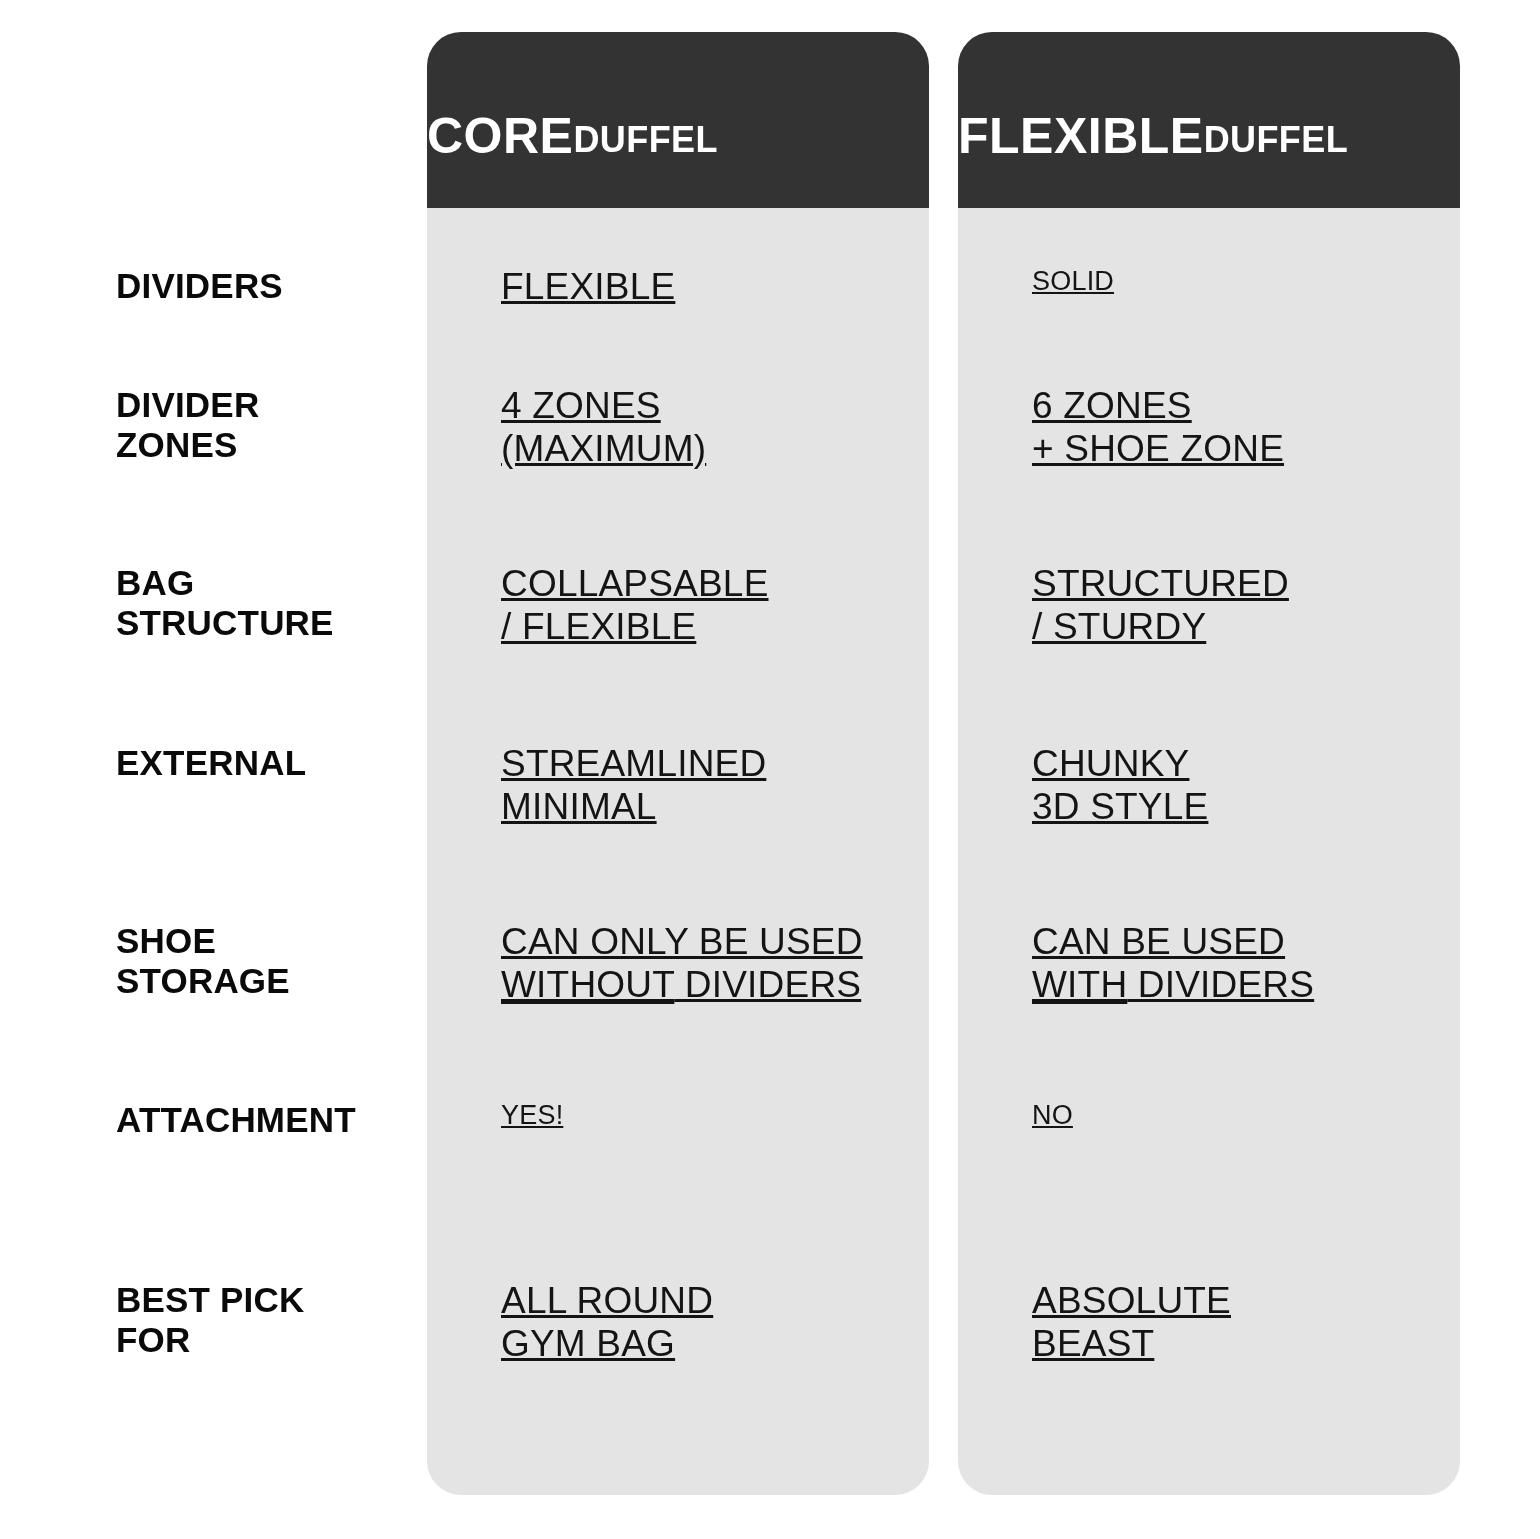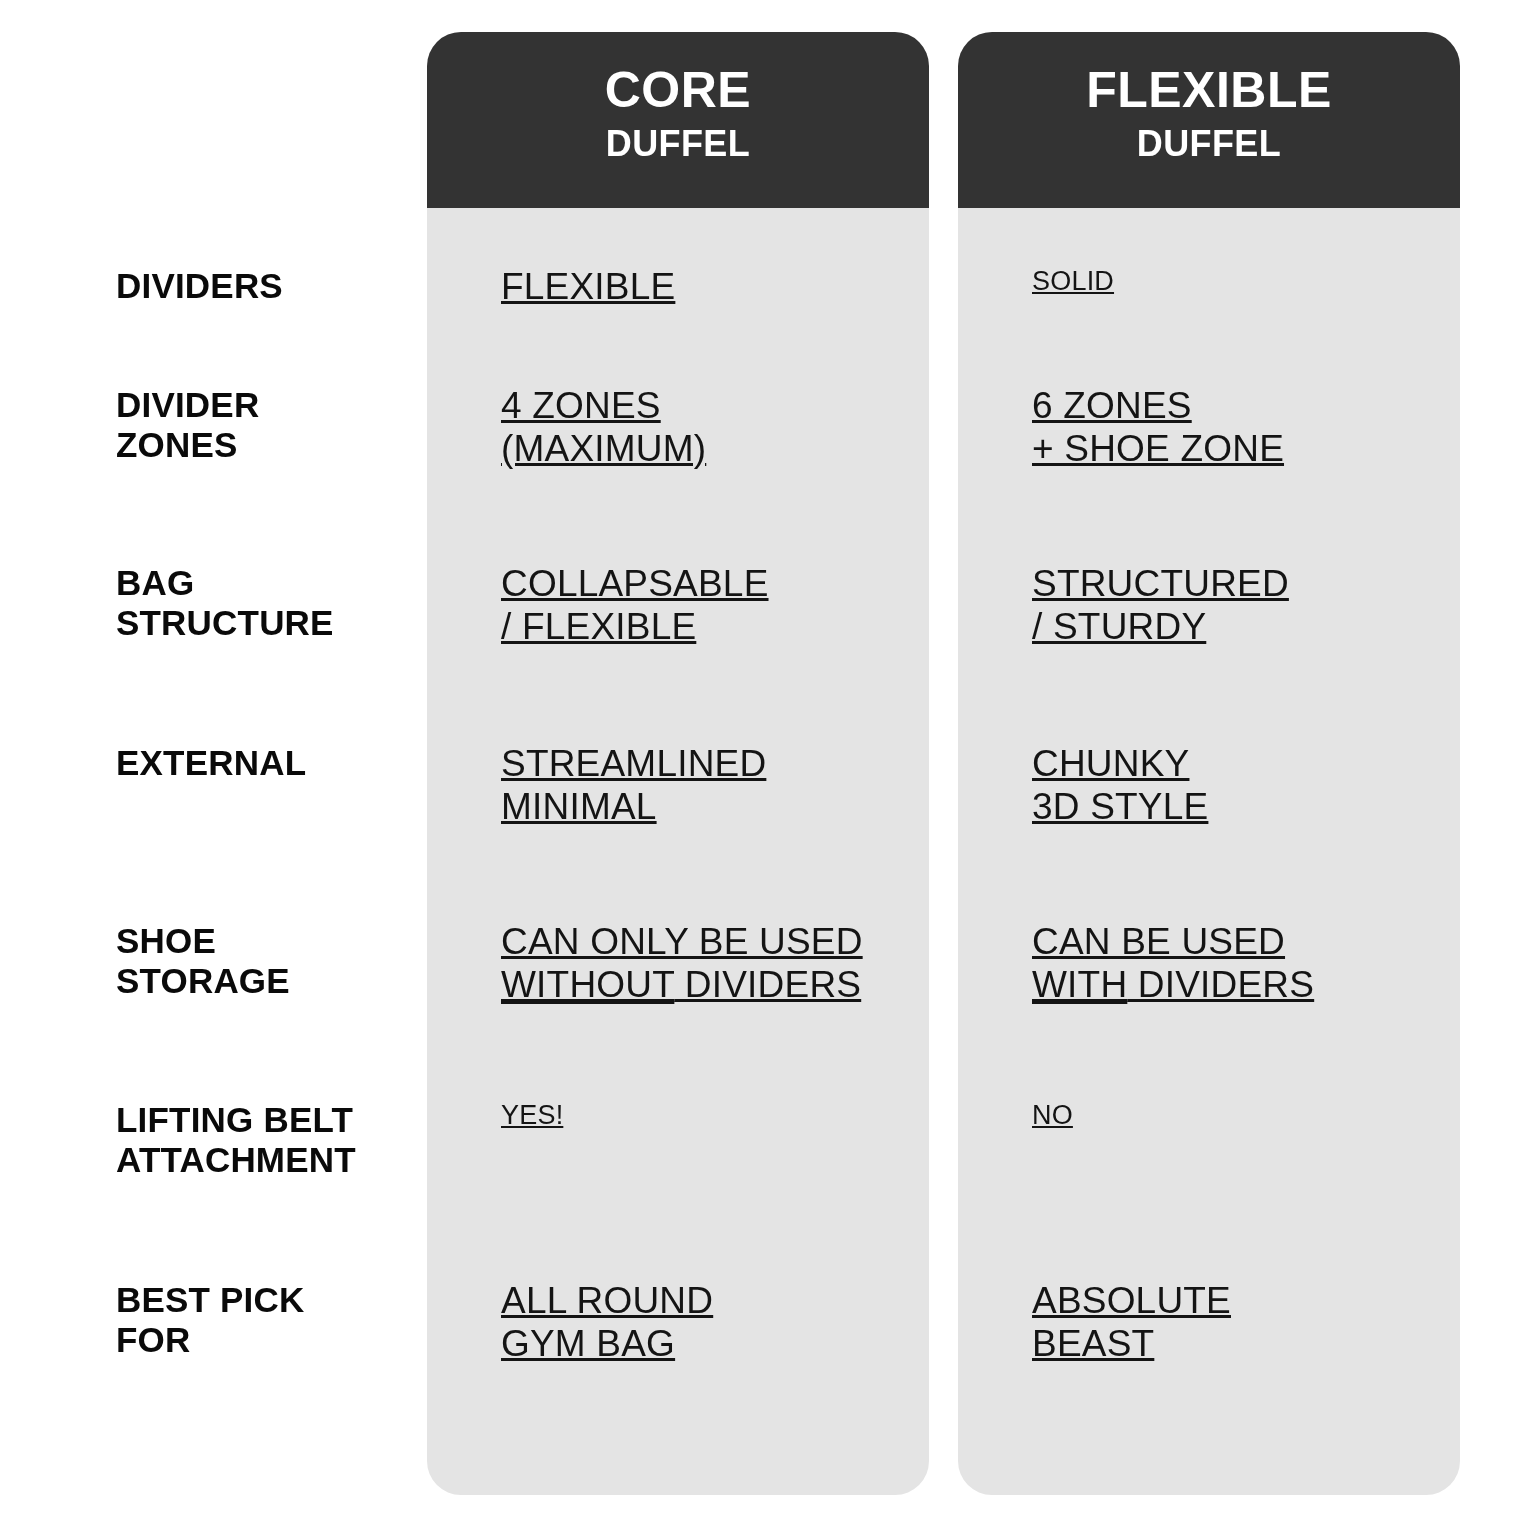--- a/index.html
+++ b/index.html
@@ -35,21 +35,21 @@
   .col-header {
     position: absolute;
     top: 0;
     left: 0;
     width: 502px;
     height: 176px;
     background: #333333;
     border-radius: 34px 34px 0 0;
     color: #FFFFFF;
     display: flex;
-    flex-direction: column;
+    flex-direction: row;
     align-items: center;
     justify-content: flex-start;
     padding-top: 32px;
     z-index: 2;
   }
 
   .col-title {
     font-size: 50px;
     font-weight: 700;
     letter-spacing: 0.5px;
@@ -201,21 +201,20 @@
           <span class="line">CAN ONLY BE USED</span>
           <span class="line"><u>WITHOUT</u> DIVIDERS</span>
         </div>
         <div class="cell c2">
           <span class="line">CAN BE USED</span>
           <span class="line"><u>WITH</u> DIVIDERS</span>
         </div>
       </div>
       <div class="row" style="top: 1100px;">
         <div class="row-label">
-          <span class="line">LIFTING BELT</span>
           <span class="line">ATTACHMENT</span>
         </div>
         <div class="cell c1 small">
           <span class="line">YES!</span>
         </div>
         <div class="cell c2 small">
           <span class="line">NO</span>
         </div>
       </div>
       <div class="row" style="top: 1280px;">

